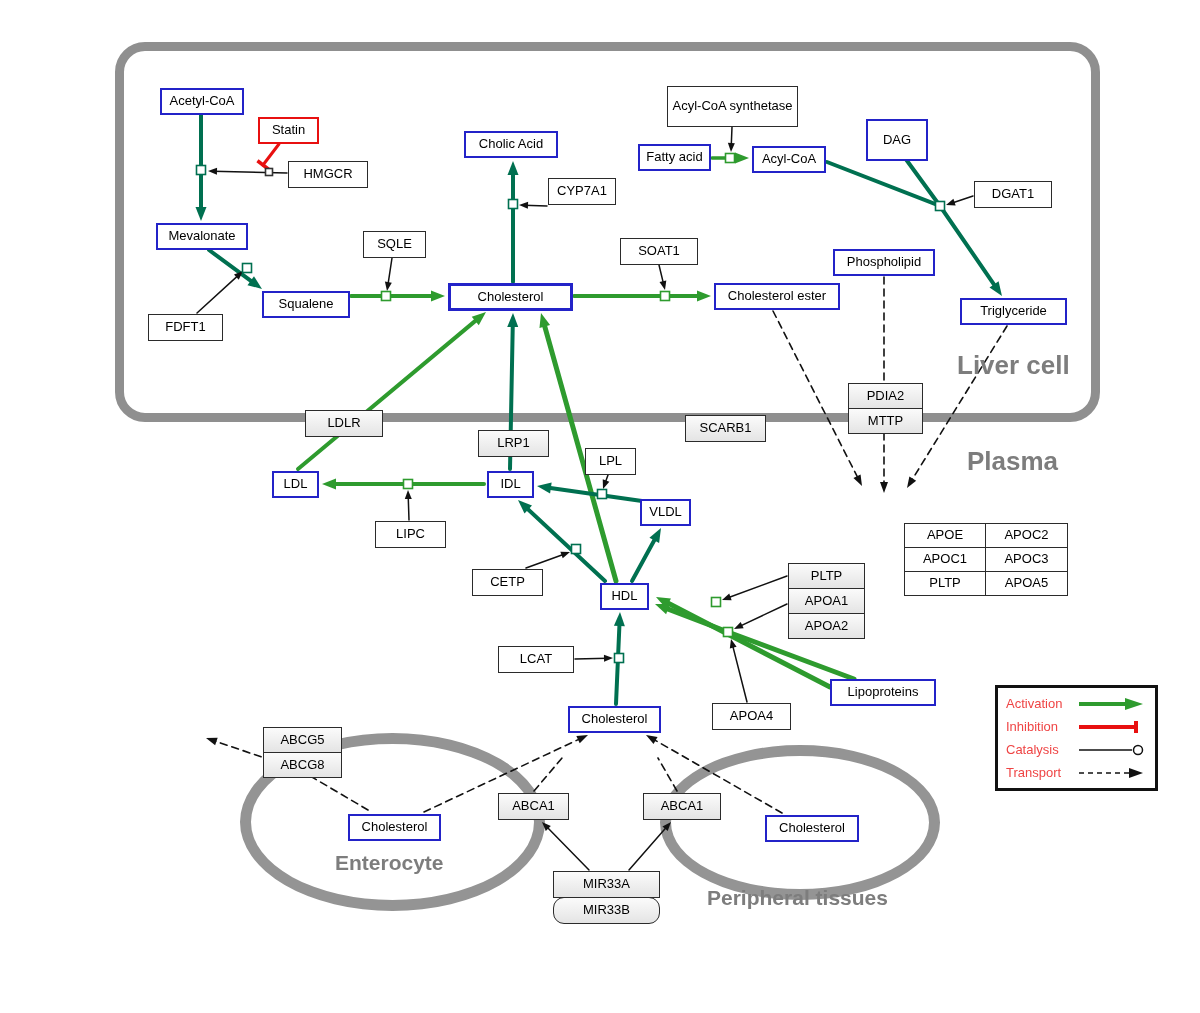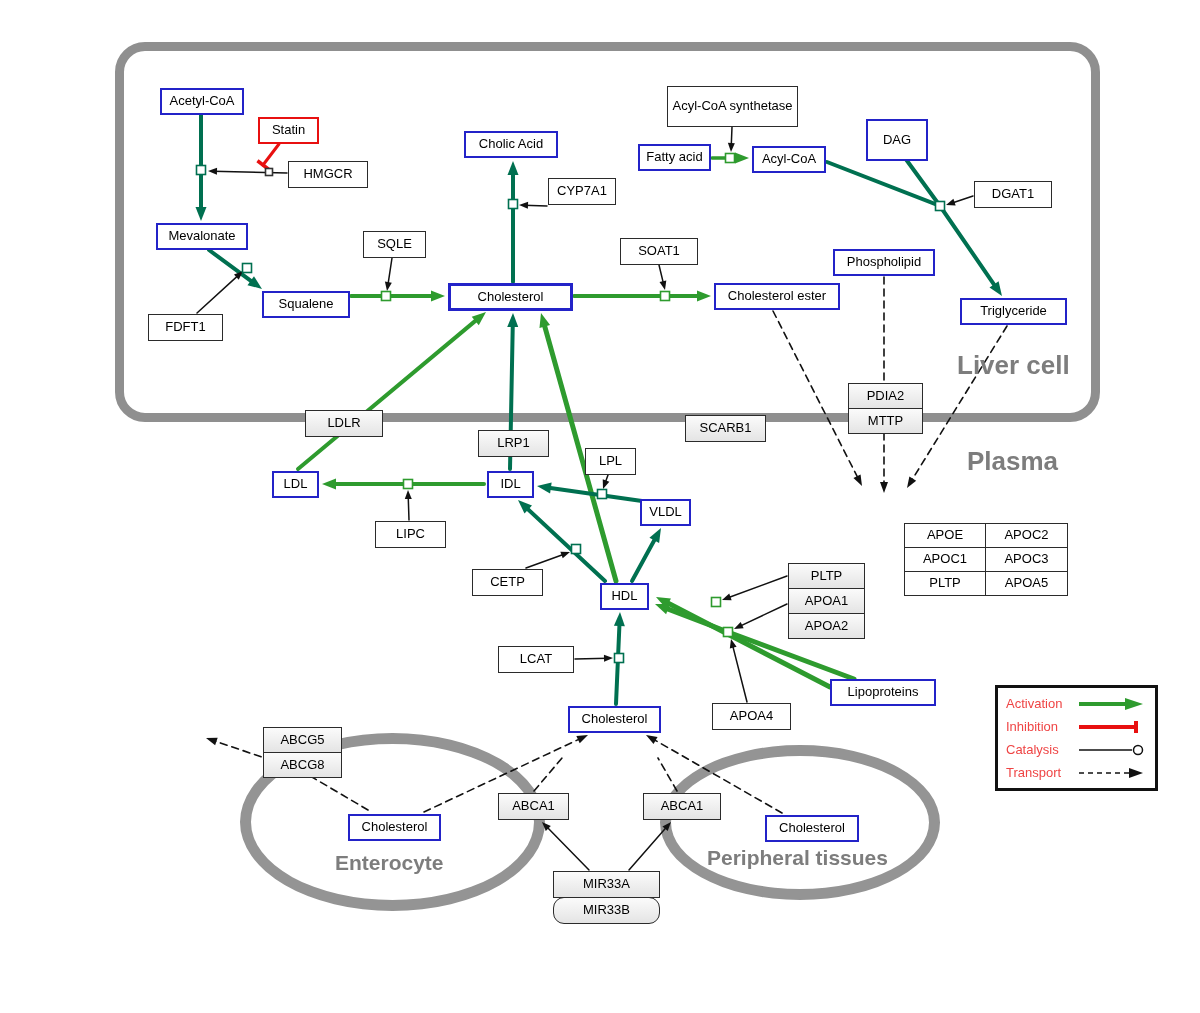--- a/index.html
+++ b/index.html
@@ -182,21 +182,21 @@
       <div class="node protein_gray" style="left: 263px; top: 752px; width: 79px; height: 26px;">ABCG8</div>
       <div class="node protein_gray" style="left: 498px; top: 793px; width: 71px; height: 27px;">ABCA1</div>
       <div class="node protein_gray" style="left: 643px; top: 793px; width: 78px; height: 27px;">ABCA1</div>
       <div class="node protein_gray" style="left: 553px; top: 871px; width: 107px; height: 27px;">MIR33A</div>
       <div class="node protein_gray" style="left: 553px; top: 897px; width: 107px; height: 27px; border-radius: 11px;">MIR33B</div>
     </div>
   <div id="labels-layer">
       <div class="region-label" style="left: 957px; top: 350px; font-size: 26px;">Liver cell</div>
       <div class="region-label" style="left: 967px; top: 446px; font-size: 26px;">Plasma</div>
       <div class="region-label" style="left: 335px; top: 851px; font-size: 21px;">Enterocyte</div>
-      <div class="region-label" style="left: 707px; top: 846px; font-size: 21px;">Peripheral tissues</div>
+      <div class="region-label" style="left: 707px; top: 886px; font-size: 21px;">Peripheral tissues</div>
     </div>
 
   <div class="legend">
     <div class="legend-row">
       <span>Activation</span>
       <svg width="70" height="16">
         <line x1="2" y1="8" x2="50" y2="8" stroke="#2E9B2E" stroke-width="4"></line>
         <polygon points="48,2 66,8 48,14" fill="#2E9B2E"></polygon>
       </svg>
     </div>

